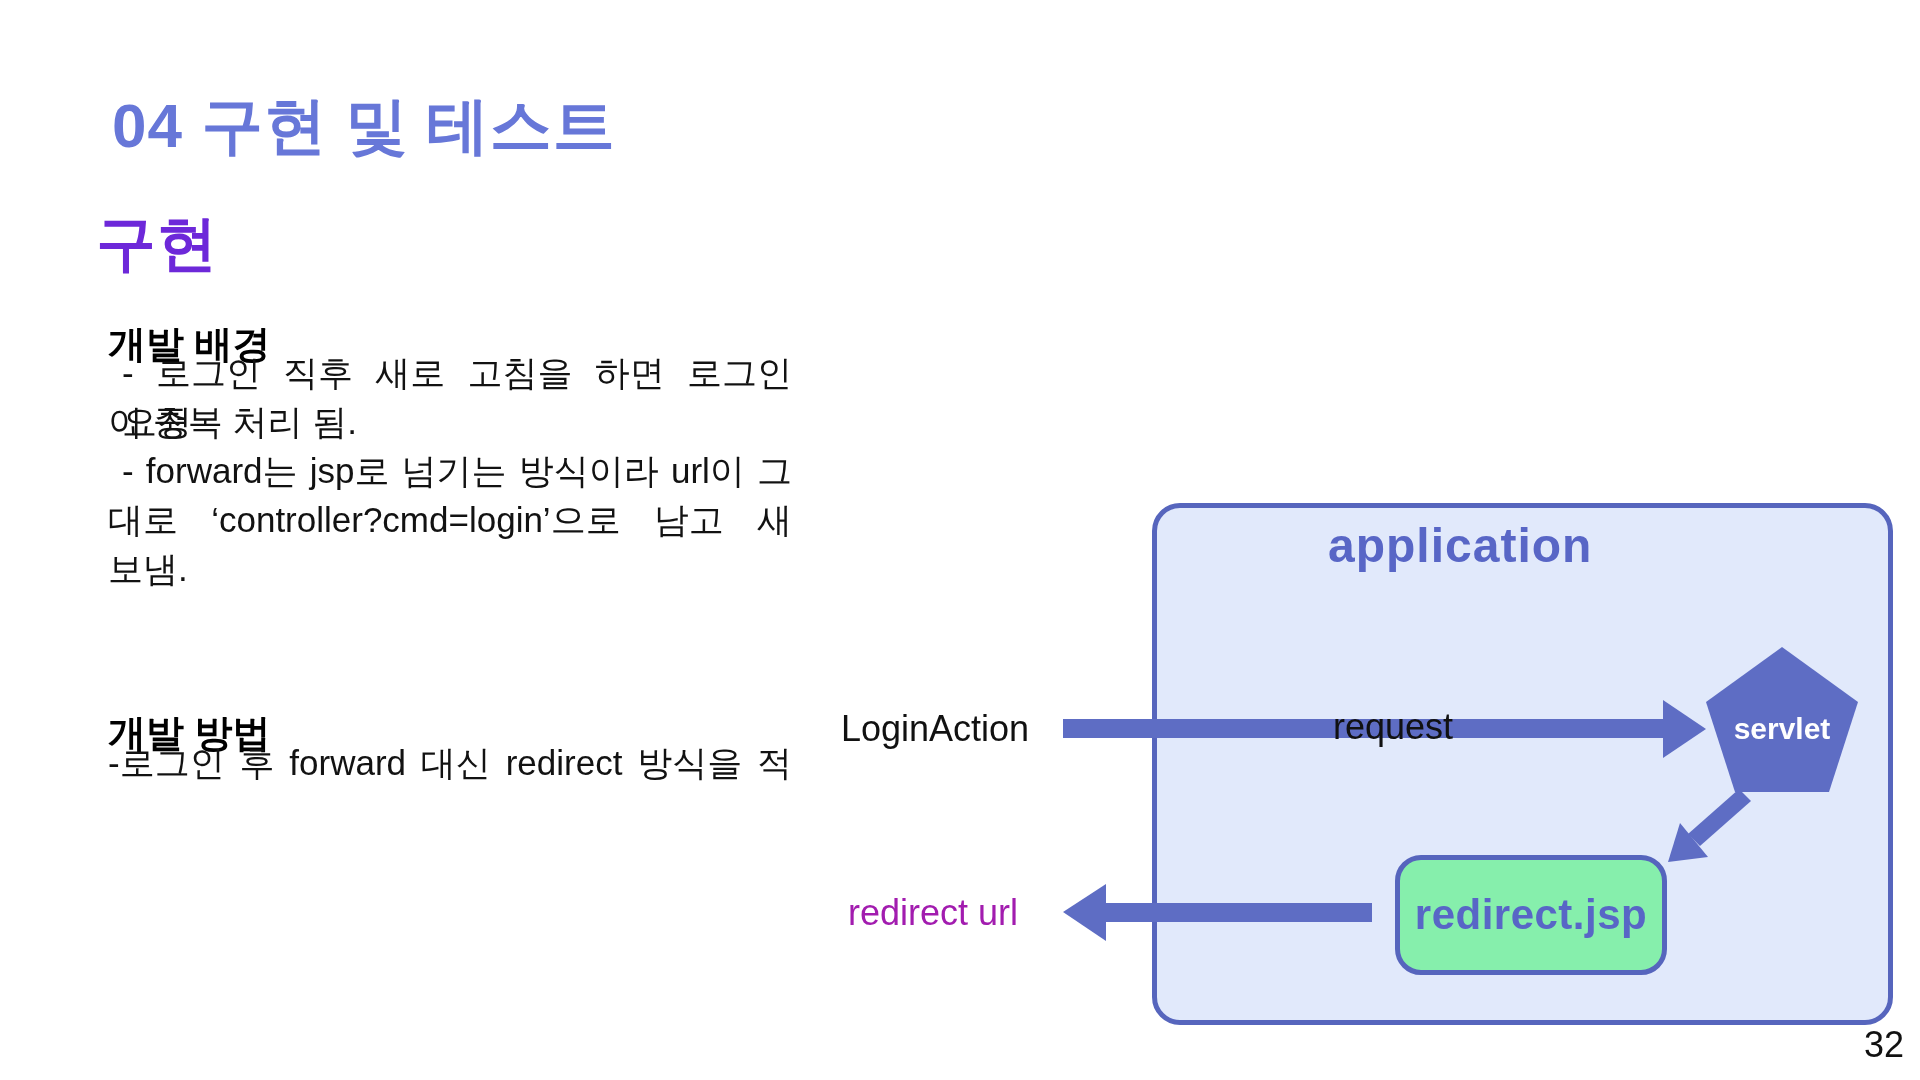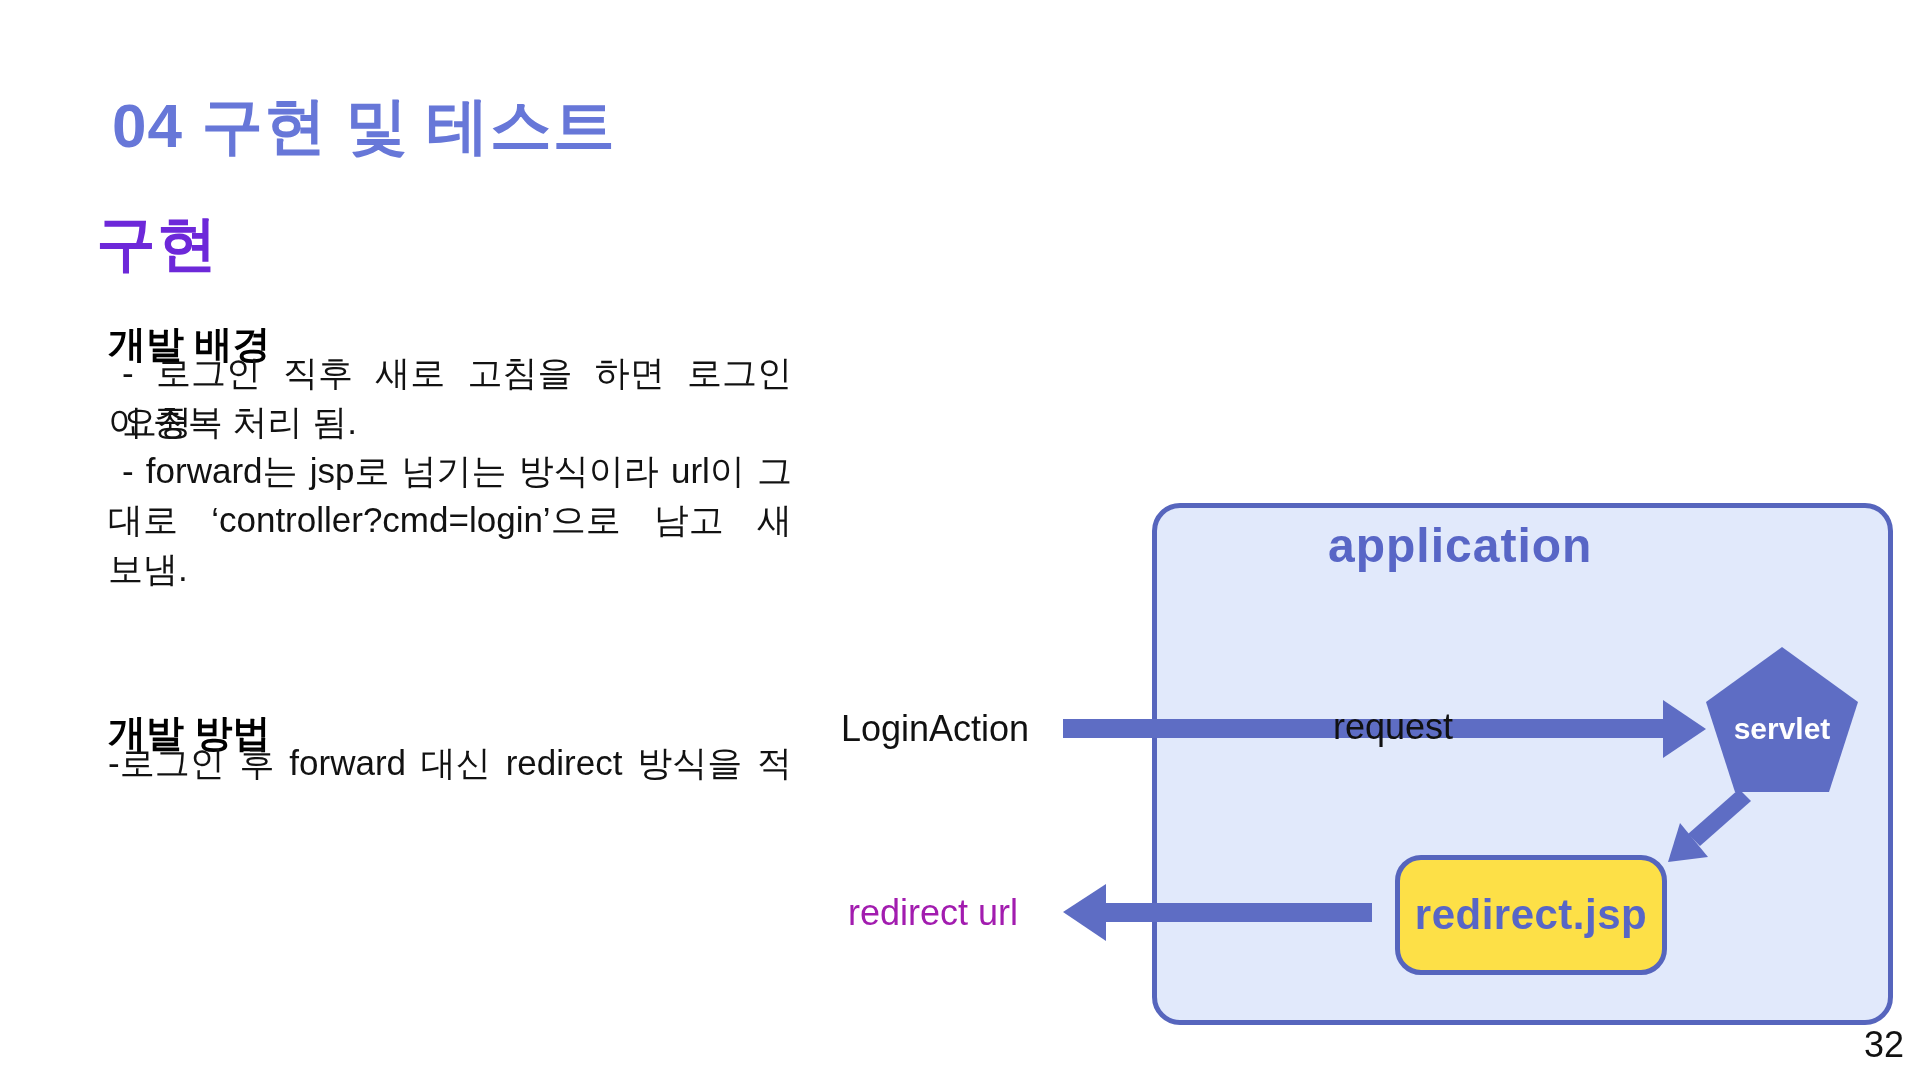--- a/index.html
+++ b/index.html
@@ -63,21 +63,21 @@
   .redirect-url-label{
     left:831px;top:892px;width:204px;text-align:center;
     font-size:36px;font-weight:400;color:#a21caf;
   }
   .servlet-label{
     left:1710px;top:712px;width:144px;text-align:center;
     font-size:30px;font-weight:800;color:#ffffff;
   }
   .redirect-jsp-box{
     left:1395px;top:855px;width:272px;height:120px;
-    background:#fde047;border:5px solid #5665bd;border-radius:26px;
+    background:#86efac;border:5px solid #5665bd;border-radius:26px;
     box-sizing:border-box;
     display:flex;align-items:center;justify-content:center;
   }
   .redirect-jsp-label{
     font-size:42px;font-weight:800;color:#5866c6;letter-spacing:0.5px;
   }
   .arrows-svg{left:0;top:0;width:1920px;height:1080px;pointer-events:none;}
 
   .page-number{
     left:1856px;top:1024px;width:48px;text-align:right;

